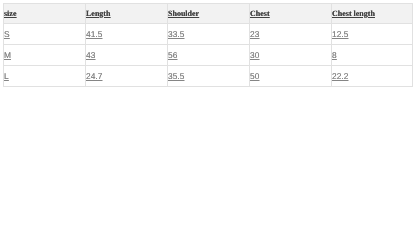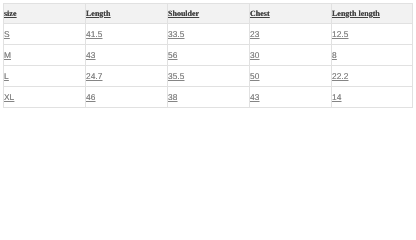--- a/index.html
+++ b/index.html
@@ -22,21 +22,21 @@
         <col class="c3">
         <col class="c4">
         <col class="c5">
     </colgroup>
     <thead>
       <tr>
         <th>size</th>
         <th>Length</th>
         <th>Shoulder</th>
         <th>Chest</th>
-        <th>Length length</th>
+        <th>Chest length</th>
       </tr>
     </thead>
     <tbody>
       <tr>
         <td>S</td>
         <td>41.5</td>
         <td>33.5</td>
         <td>23</td>
         <td>12.5</td>
       </tr>
@@ -47,22 +47,15 @@
         <td>30</td>
         <td>8</td>
       </tr>
       <tr>
         <td>L</td>
         <td>24.7</td>
         <td>35.5</td>
         <td>50</td>
         <td>22.2</td>
       </tr>
-      <tr>
-        <td>XL</td>
-        <td>46</td>
-        <td>38</td>
-        <td>43</td>
-        <td>14</td>
-      </tr>
     </tbody>
   </table>
 </div>
 
 </body></html>

